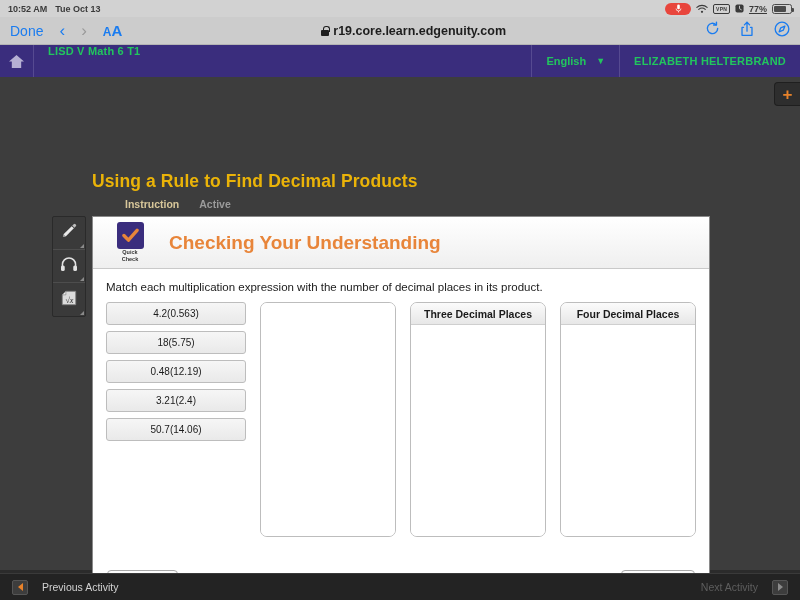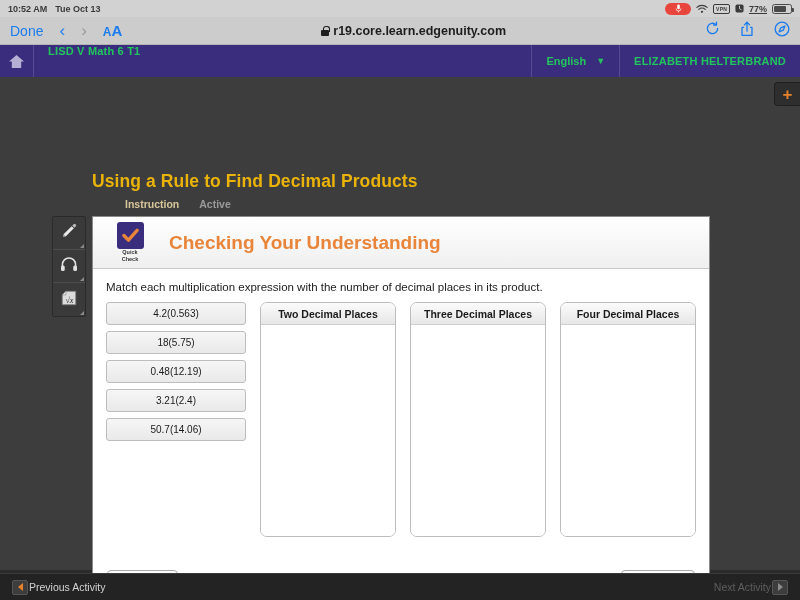--- a/index.html
+++ b/index.html
@@ -218,21 +218,21 @@
   .btn3d svg { width: 14px; height: 12px; }
 
   
   .bottom-bar {
     position: absolute; left: 0; bottom: 0;
     width: 800px; height: 27px;
     background: #232323;
     border-top: 1px solid #3a3a3a;
     display: flex; align-items: center; padding: 0 12px;
   }
-  .nav-item { display: flex; align-items: center; gap: 1px; font-size: 10.5px; color: #d2d2d2; }
+  .nav-item { display: flex; align-items: center; gap: 14px; font-size: 10.5px; color: #d2d2d2; }
   .nav-item.dim { color: #5e5e5e; margin-left: auto; padding-left: 34px; }
   .nav-sq {
     width: 16px; height: 15px;
     background: #3d3d3d; border: 1px solid #555; border-radius: 2px;
     display: flex; align-items: center; justify-content: center;
   }
   .nav-sq i { width: 0; height: 0; border-top: 4px solid transparent; border-bottom: 4px solid transparent; }
   .nav-sq.left i { border-right: 5px solid #e8822a; }
   .nav-sq.right i { border-left: 5px solid #8a8a8a; }
 </style>
@@ -385,21 +385,20 @@
       <div class="draggables">
         <div class="chip">4.2(0.563)</div>
         <div class="chip">18(5.75)</div>
         <div class="chip">0.48(12.19)</div>
         <div class="chip">3.21(2.4)</div>
         <div class="chip">50.7(14.06)</div>
       </div>
 
       <div class="zones">
         <div class="zone">
-          <div class="zone-head">Two Decimal Places</div>
           <div class="zone-body"></div>
         </div>
         <div class="zone">
           <div class="zone-head">Three Decimal Places</div>
           <div class="zone-body"></div>
         </div>
         <div class="zone">
           <div class="zone-head">Four Decimal Places</div>
           <div class="zone-body"></div>
         </div>

